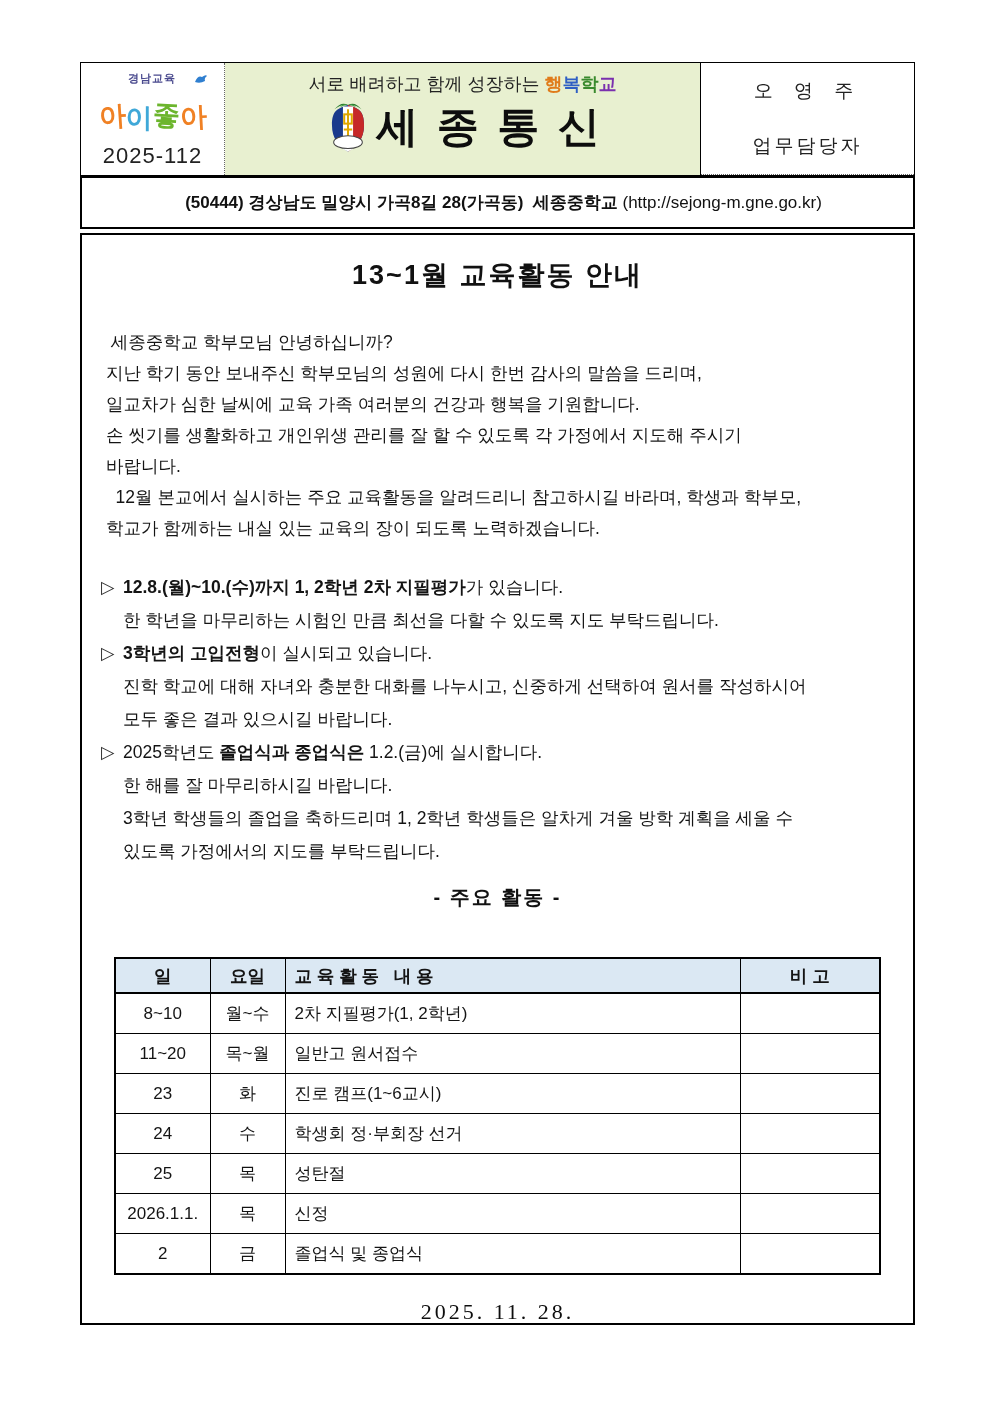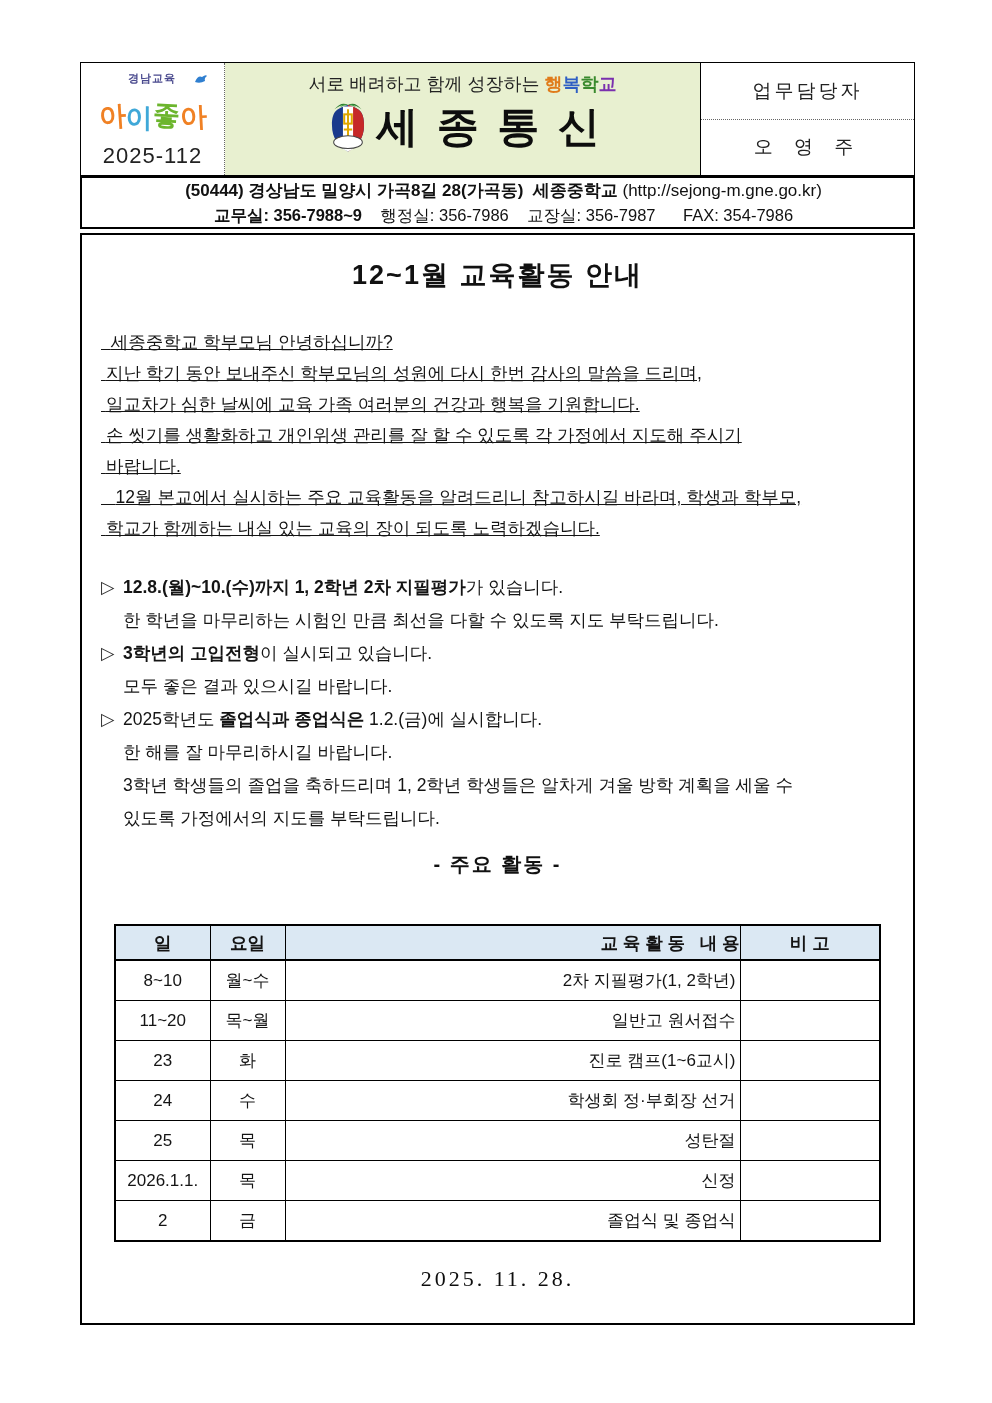--- a/index.html
+++ b/index.html
@@ -66,21 +66,21 @@
   .addr-line.l2{font-size:16.5px;}
   
   .main-box{
     position:absolute;left:80px;top:233px;width:835px;height:1092px;
     border:2px solid #000;background:#fff;padding:0 19px;
   }
   .doc-title{
     text-align:center;font-size:27px;font-weight:bold;letter-spacing:2px;margin-top:22px;
   }
   .paragraph-block{margin-top:34px;font-size:17.5px;line-height:31px;color:#141414;}
-  .body-line{white-space:pre-wrap;text-decoration:underline;}
+  .body-line{white-space:pre-wrap;}
   .bullets-block{margin-top:27px;font-size:17.5px;line-height:33px;color:#141414;}
   .bullet-line{white-space:pre-wrap;}
   .bullet-line.first{padding-left:0;}
   .bullet-line.cont{padding-left:22px;}
   .bullet-marker{display:inline-block;width:22px;color:#333;}
   .section-heading{
     text-align:center;font-size:20px;font-weight:bold;letter-spacing:2px;margin-top:16px;
   }
   
   .schedule-table{
@@ -89,21 +89,21 @@
   }
   .schedule-table,.schedule-table th,.schedule-table td{border:1px solid #000;}
   .schedule-table{border:2px solid #000;}
   .schedule-table th{
     background:var(--table-header-bg);font-weight:bold;height:35px;
     border-bottom:2px solid #000;white-space:pre;font-size:17.5px;
   }
   .schedule-table td{height:29px;padding:8px 4px;}
   .schedule-table .c0{width:95px;text-align:center;}
   .schedule-table .c1{width:75px;text-align:center;}
-  .schedule-table .c2{width:455px;text-align:right;padding-left:9px;}
+  .schedule-table .c2{width:455px;text-align:left;padding-left:9px;}
   .schedule-table .c3{width:140px;}
   
   .date-line{
     text-align:center;margin-top:24px;
     font-family:"Liberation Serif","DejaVu Serif",serif;
     font-size:22px;letter-spacing:3px;color:#0d0d0d;
   }
   .signature-line{
     text-align:center;margin-top:8px;
     font-family:"Liberation Serif","DejaVu Serif",serif;color:#0d0d0d;
@@ -142,47 +142,47 @@
           <line x1="32" y1="12" x2="32" y2="45" stroke="#e0a800" stroke-width="2.4"></line>
           <rect x="27.5" y="18" width="9" height="11" fill="none" stroke="#e0a800" stroke-width="2.4"></rect>
           <line x1="27" y1="36" x2="37" y2="36" stroke="#e0a800" stroke-width="2.4"></line>
           <ellipse cx="32" cy="51" rx="17" ry="7.5" fill="#ffffff" stroke="#444" stroke-width="1.2"></ellipse>
         </svg>
         <span class="newsletter-title">세 종 통 신</span>
       </div>
     </div>
 
     <div class="h-right">
+      <div class="cell bottom">오 영 주</div>
       <div class="cell top">업무담당자</div>
-      <div class="cell bottom">오 영 주</div>
     </div>
   </div>
 
   <div class="address-box">
     <div class="addr-line l1"><span style="font-weight: bold;">(50444) 경상남도 밀양시 가곡8길 28(가곡동)  세종중학교 </span><span>(http://sejong-m.gne.go.kr)</span></div>
-    <div class="addr-line l2"><span style="font-weight: bold;">교무실: 356-7988~9</span><span>    행정실: 356-7986    </span><span>교장실: 356-7987</span><span>      FAX: 354-7986</span></div>
   </div>
 
   <div class="main-box">
-    <div class="doc-title">12~1월 교육활동 안내</div>
+    <div class="doc-title">13~1월 교육활동 안내</div>
 
     <div class="paragraph-block">
         <div class="body-line">  세종중학교 학부모님 안녕하십니까?</div>
         <div class="body-line"> 지난 학기 동안 보내주신 학부모님의 성원에 다시 한번 감사의 말씀을 드리며,</div>
         <div class="body-line"> 일교차가 심한 날씨에 교육 가족 여러분의 건강과 행복을 기원합니다.</div>
         <div class="body-line"> 손 씻기를 생활화하고 개인위생 관리를 잘 할 수 있도록 각 가정에서 지도해 주시기</div>
         <div class="body-line"> 바랍니다.</div>
         <div class="body-line">   12월 본교에서 실시하는 주요 교육활동을 알려드리니 참고하시길 바라며, 학생과 학부모,</div>
         <div class="body-line"> 학교가 함께하는 내실 있는 교육의 장이 되도록 노력하겠습니다.</div>
       </div>
 
     <div class="bullets-block">
         <div class="bullet-line first"><span class="bullet-marker">▷</span><span style="font-weight: bold;">12.8.(월)~10.(수)까지 1, 2학년 2차 지필평가</span><span>가 있습니다.</span></div>
         <div class="bullet-line cont"><span>한 학년을 마무리하는 시험인 만큼 최선을 다할 수 있도록 지도 부탁드립니다.</span></div>
         <div class="bullet-line first"><span class="bullet-marker">▷</span><span style="font-weight: bold;">3학년의 고입전형</span><span>이 실시되고 있습니다.</span></div>
+        <div class="bullet-line cont"><span>진학 학교에 대해 자녀와 충분한 대화를 나누시고, 신중하게 선택하여 원서를 작성하시어</span></div>
         <div class="bullet-line cont"><span>모두 좋은 결과 있으시길 바랍니다.</span></div>
         <div class="bullet-line first"><span class="bullet-marker">▷</span><span>2025학년도 </span><span style="font-weight: bold;">졸업식과 종업식은</span><span> 1.2.(금)에 실시합니다.</span></div>
         <div class="bullet-line cont"><span>한 해를 잘 마무리하시길 바랍니다.</span></div>
         <div class="bullet-line cont"><span>3학년 학생들의 졸업을 축하드리며 1, 2학년 학생들은 알차게 겨울 방학 계획을 세울 수</span></div>
         <div class="bullet-line cont"><span>있도록 가정에서의 지도를 부탁드립니다.</span></div>
       </div>
 
     <div class="section-heading">- 주요 활동 -</div>
 
     <table class="schedule-table">

